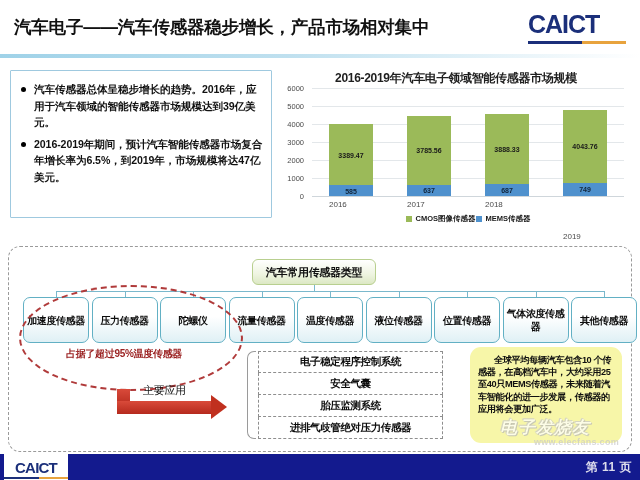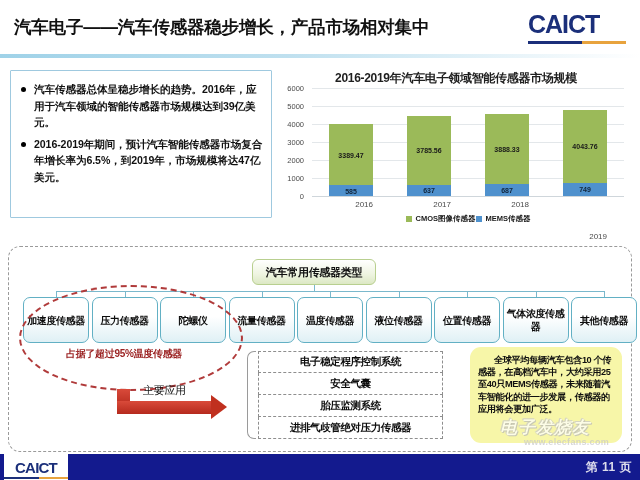--- a/index.html
+++ b/index.html
@@ -92,21 +92,21 @@
     position: absolute; left: 0; width: 100%; text-align: center;
     font-size: 7px; color: #1a1a1a; font-weight: bold; white-space: nowrap;
   }
   .seg-green .seg-lbl { top: 50%; transform: translateY(-50%); }
   .seg-blue .seg-lbl  { top: 50%; transform: translateY(-50%); color: #10243a; }
   .xaxis {
     position: absolute; left: 34px; top: 130px; width: 312px; height: 14px;
     border-top: 1px solid #cfd6db;
   }
   .xtick {
-    position: absolute; top: 3px; width: 44px; text-align: right;
+    position: absolute; top: 3px; width: 44px; text-align: left;
     font-size: 8px; color: #4b4b4b;
   }
   .legend {
     position: absolute; left: 34px; top: 148px; width: 312px;
     display: flex; justify-content: center; align-items: flex-end;
   }
   .legend-item { display: flex; align-items: center; gap: 4px; }
   .legend-swatch { width: 6px; height: 6px; display: inline-block; }
   .legend-text { font-size: 7.5px; color: #1a1a1a; font-weight: bold; white-space: nowrap; }
 
@@ -196,21 +196,21 @@
     position: absolute; right: 6px; bottom: 26px; width: 190px; height: 44px;
     pointer-events: none; opacity: 0.72;
   }
   .wm-text {
     position: absolute; left: 56px; top: 6px;
     font-size: 17px; font-weight: bold; color: #ffffff;
     text-shadow: 0 0 1px #8a8a8a, 1px 1px 0 #bdbdbd, -1px -1px 0 #cfcfcf;
     letter-spacing: 1px; white-space: nowrap; font-style: italic;
   }
   .wm-url {
-    position: absolute; left: 80px; top: 27px;
+    position: absolute; left: 90px; top: 27px;
     font-size: 9px; color: #c9c9c9; letter-spacing: 0.3px; white-space: nowrap;
     font-weight: bold;
   }
 
   
   .footer {
     position: absolute; left: 0; bottom: 0; width: 640px; height: 26px;
     background: #131a8e;
   }
   .footer-logo {

